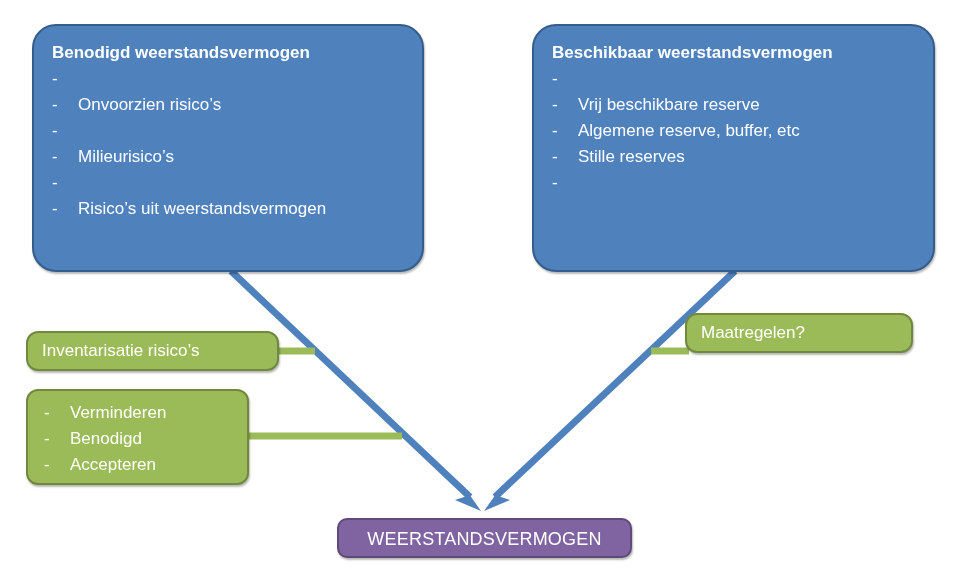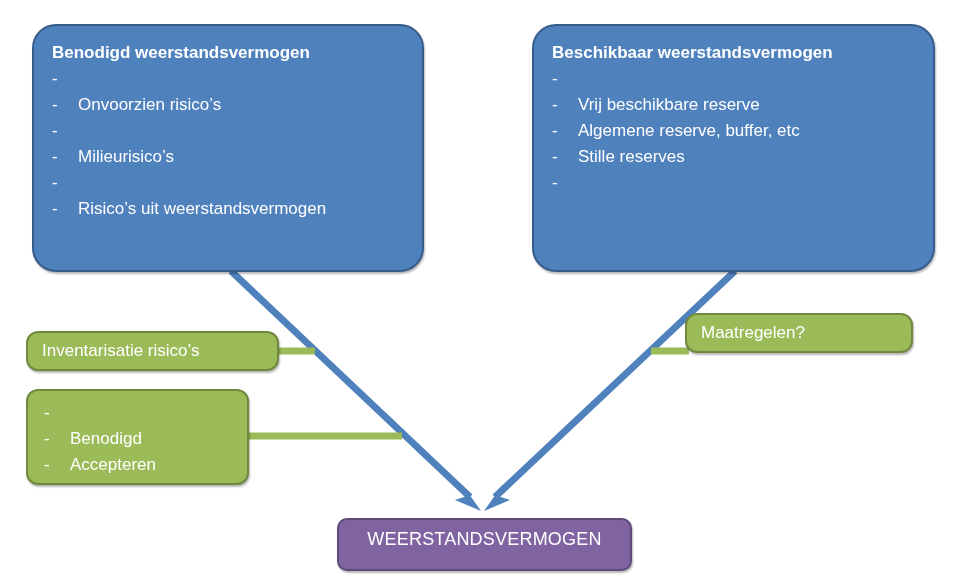--- a/index.html
+++ b/index.html
@@ -108,21 +108,21 @@
     white-space: nowrap;
     letter-spacing: 0.2px;
   }
 
   
   #box-benodigd   { left: 32px;  top: 24px;  width: 392px; height: 248px; }
   #box-beschikbaar{ left: 532px; top: 24px;  width: 403px; height: 248px; }
   #box-inventarisatie { left: 26px;  top: 331px; width: 253px; height: 40px; }
   #box-maatregelen    { left: 685px; top: 313px; width: 228px; height: 40px; }
   #box-acties     { left: 26px;  top: 389px; width: 223px; height: 96px; }
-  #box-weerstandsvermogen { left: 337px; top: 518px; width: 295px; height: 53px; }
+  #box-weerstandsvermogen { left: 337px; top: 518px; width: 295px; height: 40px; }
 </style>
 </head>
 <body>
 
 <div id="canvas">
 
   <svg id="links" class="under" viewBox="0 0 960 585">
 
     <g>
       <line x1="231" y1="271" x2="470" y2="497" stroke="#4f81bd" stroke-width="7" stroke-linecap="butt"></line>
@@ -202,20 +202,21 @@
 
   <div id="box-maatregelen" class="node node-green">
     <div class="single-line">Maatregelen?</div>
   </div>
 
   <div id="box-acties" class="node node-green">
     <div class="pad-green-list">
       <ul class="bullets">
         <li>
             <span class="dash">-</span>
+            <span class="txt">Verminderen</span>
           </li>
         <li>
             <span class="dash">-</span>
             <span class="txt">Benodigd</span>
           </li>
         <li>
             <span class="dash">-</span>
             <span class="txt">Accepteren</span>
           </li>
       </ul>

